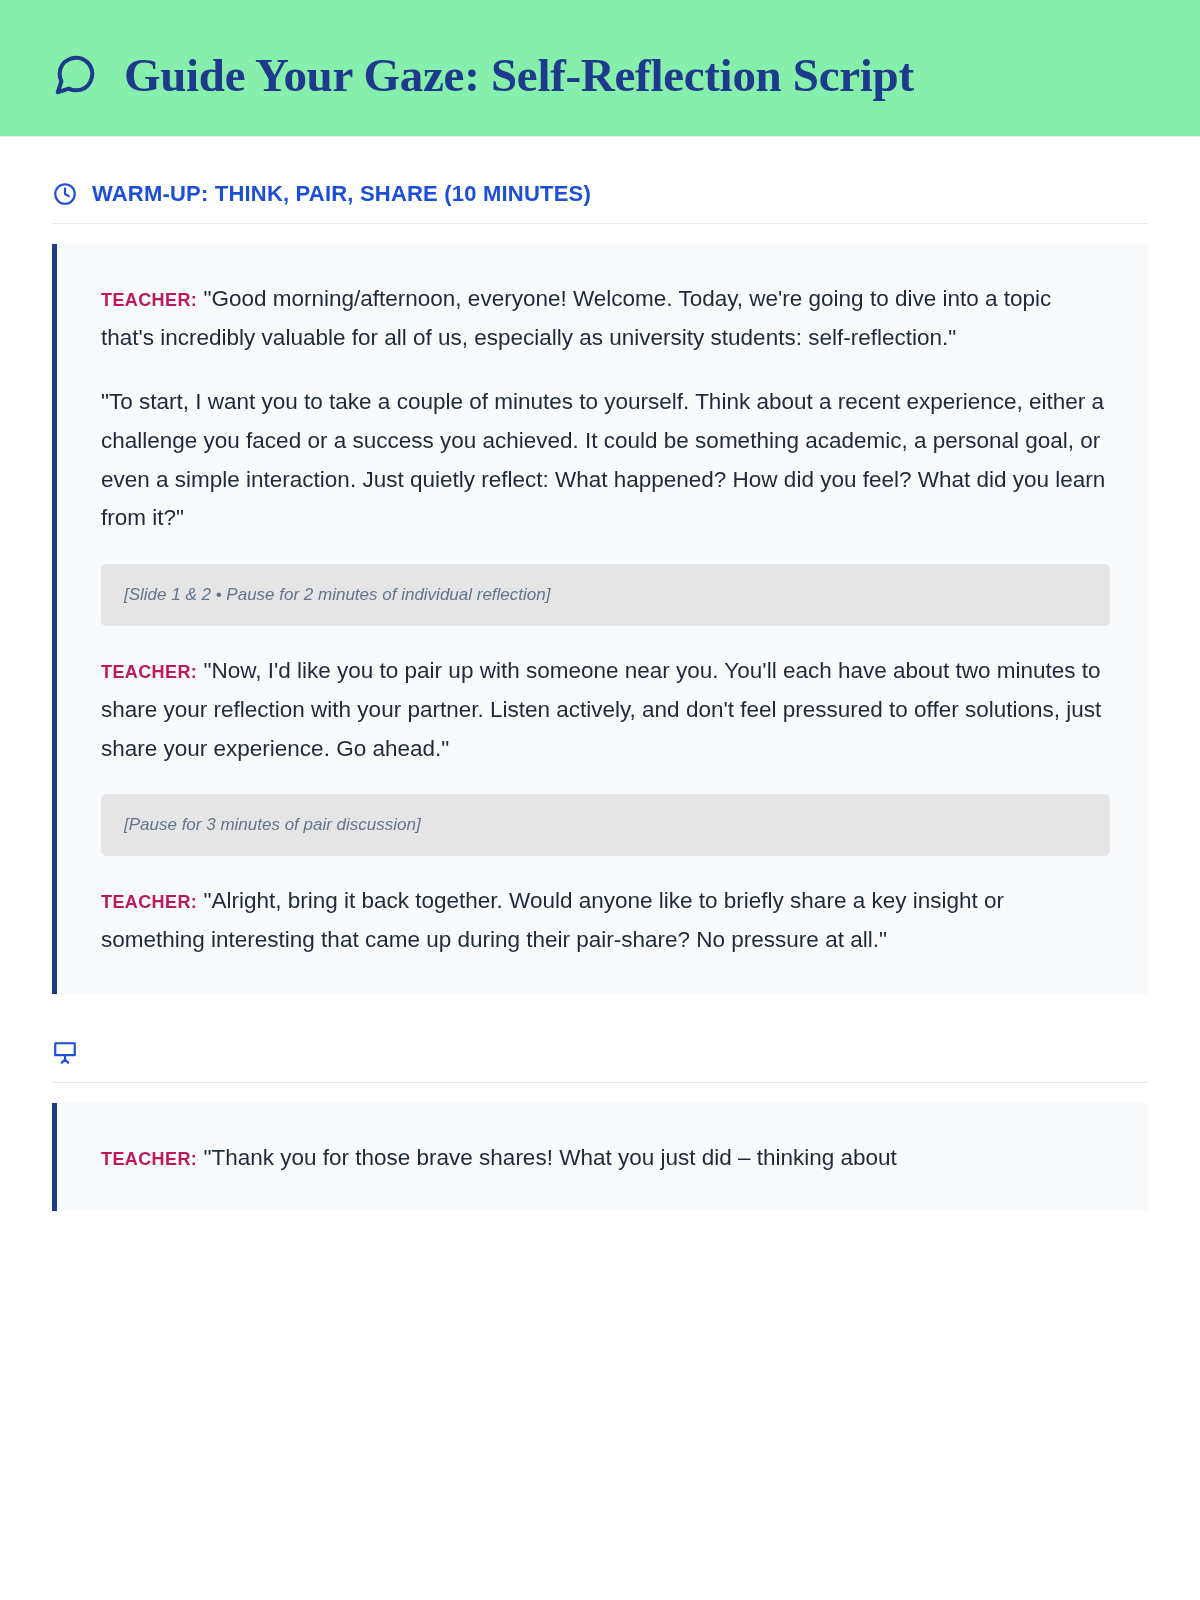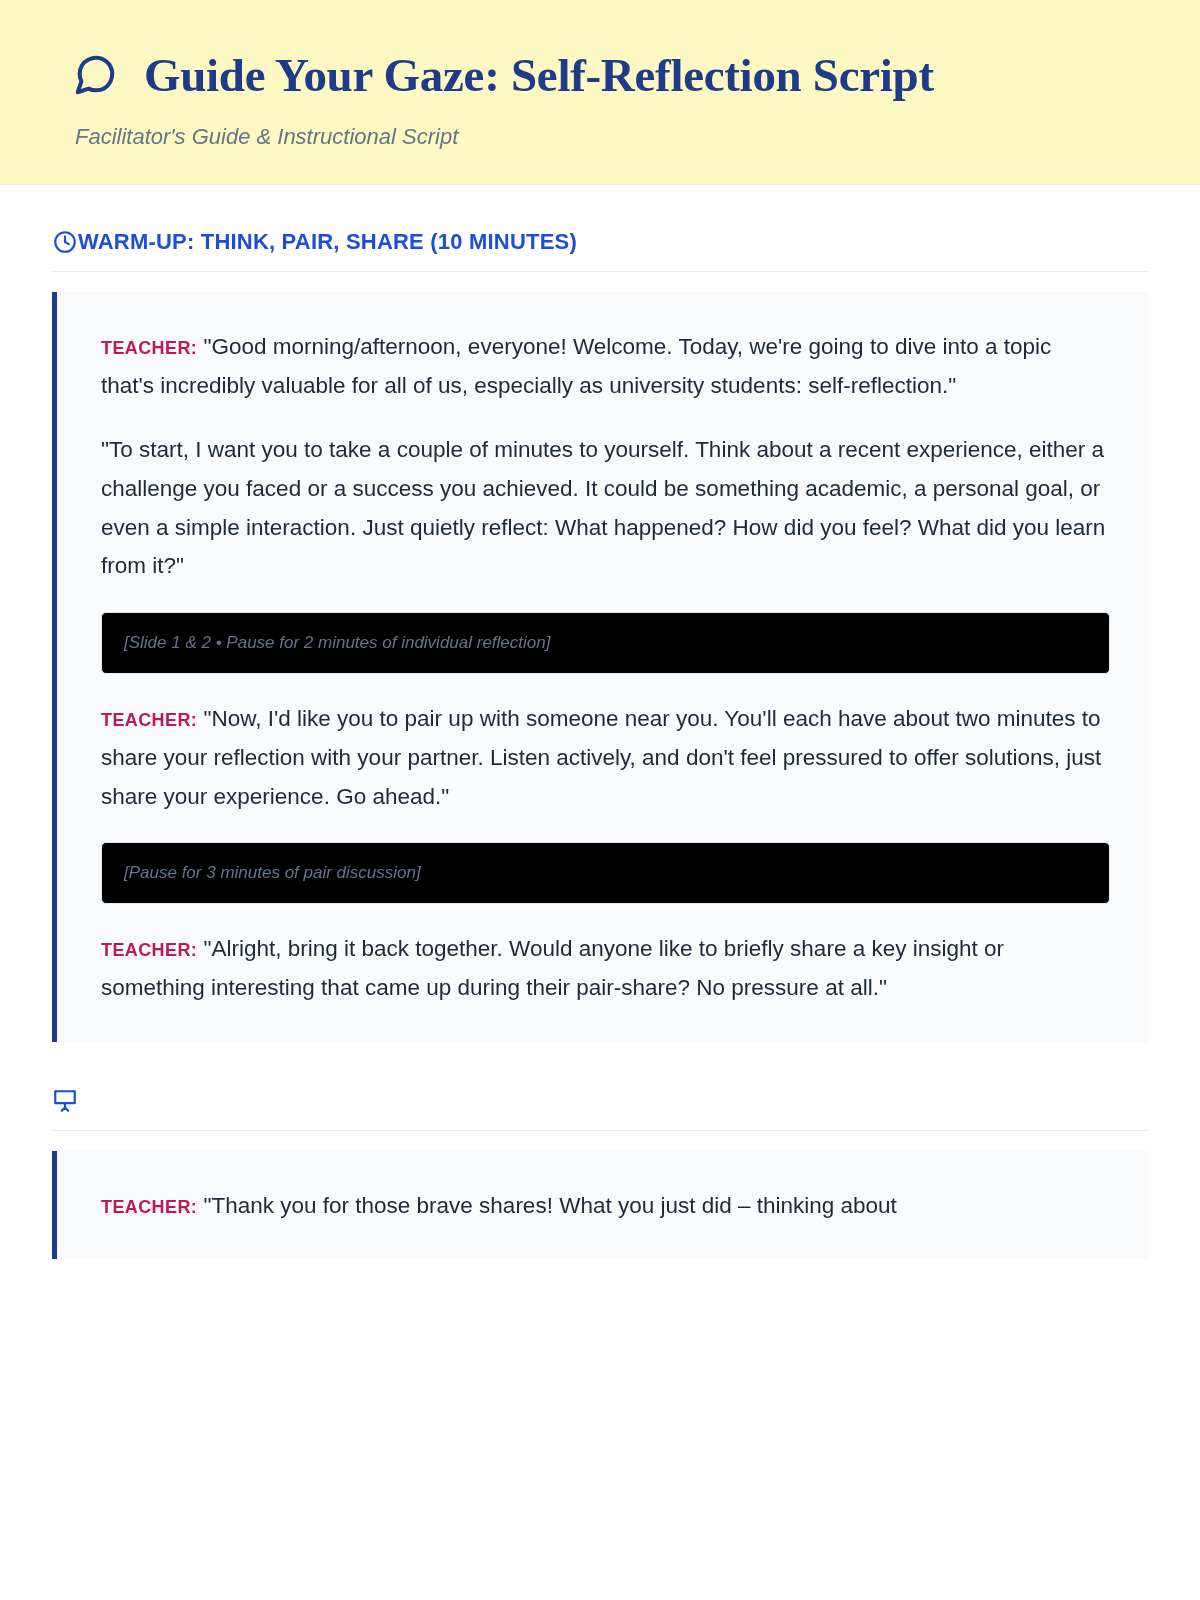--- a/index.html
+++ b/index.html
@@ -9,23 +9,23 @@
     width: 1200px;
     background: #ffffff;
   }
   body {
     font-family: "Liberation Sans", sans-serif;
     color: #1f2937;
   }
 
   
   .doc-header {
-    background: #fef9c3;
+    background: #86efac;
     border-bottom: 1px solid #e2e8f0;
-    padding: 48px 52px 34px 72px;
+    padding: 48px 52px 34px 52px;
   }
   .title-row {
     display: flex;
     align-items: center;
     gap: 26px;
   }
   .title-icon {
     width: 46px;
     height: 46px;
     flex: 0 0 46px;
@@ -55,20 +55,21 @@
     padding: 44px 52px 30px 52px;
   }
 
   .section + .section {
     margin-top: 46px;
   }
 
   .section-heading {
     display: flex;
     align-items: center;
+    gap: 14px;
     color: #1d4ed8;
     font-size: 22px;
     font-weight: bold;
     letter-spacing: 0.2px;
     text-transform: uppercase;
     padding-bottom: 16px;
     border-bottom: 1px solid #e2e8f0;
   }
   .section-icon {
     width: 26px;
@@ -98,21 +99,21 @@
   .speaker {
     font-weight: bold;
     font-size: 18px;
     letter-spacing: 0.4px;
     color: #be185d;
     text-transform: uppercase;
   }
 
   .stage-note {
     border: 1px solid #e2e8f0;
-    background: #000000;
+    background: #e5e5e5;
     border-radius: 5px;
     padding: 20px 22px;
     font-style: italic;
     font-size: 17px;
     color: #64748b;
     margin: 0 0 26px 0;
   }
   .stage-note:last-child { margin-bottom: 0; }
 </style>
 </head>
@@ -120,21 +121,20 @@
 
 <div class="doc-header">
   <div class="title-row">
     <span class="title-icon">
       <svg width="46" height="46" viewBox="0 0 24 24" fill="none" stroke="currentColor" stroke-width="2.1" stroke-linecap="round" stroke-linejoin="round">
         <path d="M21 11.5a8.38 8.38 0 0 1-.9 3.8 8.5 8.5 0 0 1-7.6 4.7 8.38 8.38 0 0 1-3.8-.9L3 21l1.9-5.7a8.38 8.38 0 0 1-.9-3.8 8.5 8.5 0 0 1 4.7-7.6 8.38 8.38 0 0 1 3.8-.9h.5a8.48 8.48 0 0 1 8 8v.5z"></path>
       </svg>
     </span>
     <h1 class="doc-title">Guide Your Gaze: Self-Reflection Script</h1>
   </div>
-  <div class="doc-subtitle">Facilitator's Guide &amp; Instructional Script</div>
 </div>
 
 <div class="doc-body">
 
   <div class="section">
     <div class="section-heading">
       <span class="section-icon">
         <svg width="26" height="26" viewBox="0 0 24 24" fill="none" stroke="currentColor" stroke-width="2" stroke-linecap="round" stroke-linejoin="round">
           <circle cx="12" cy="12" r="9"></circle>
           <polyline points="12 7 12 12 15.5 14"></polyline>

